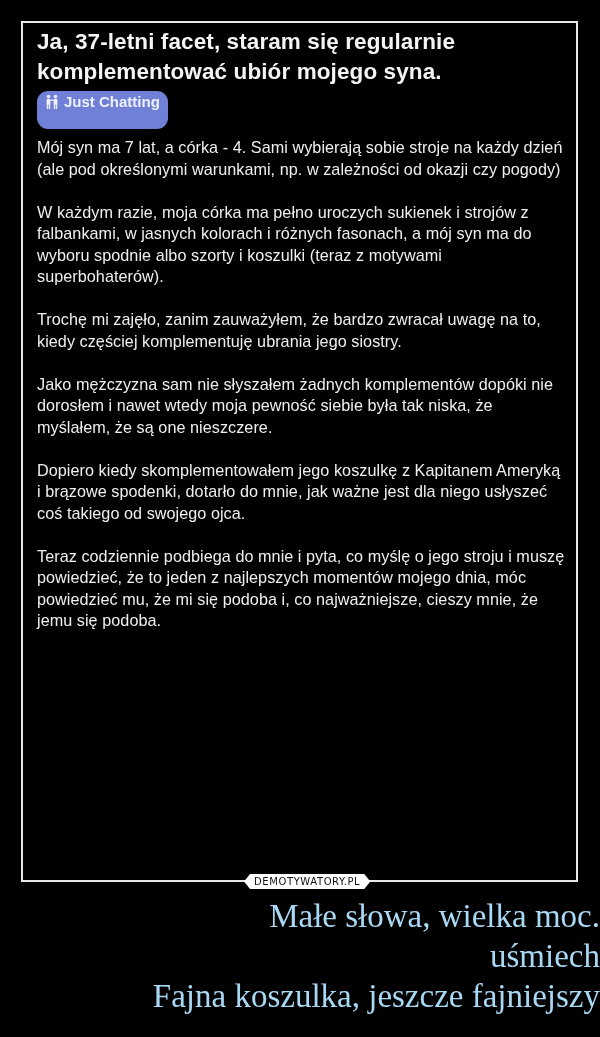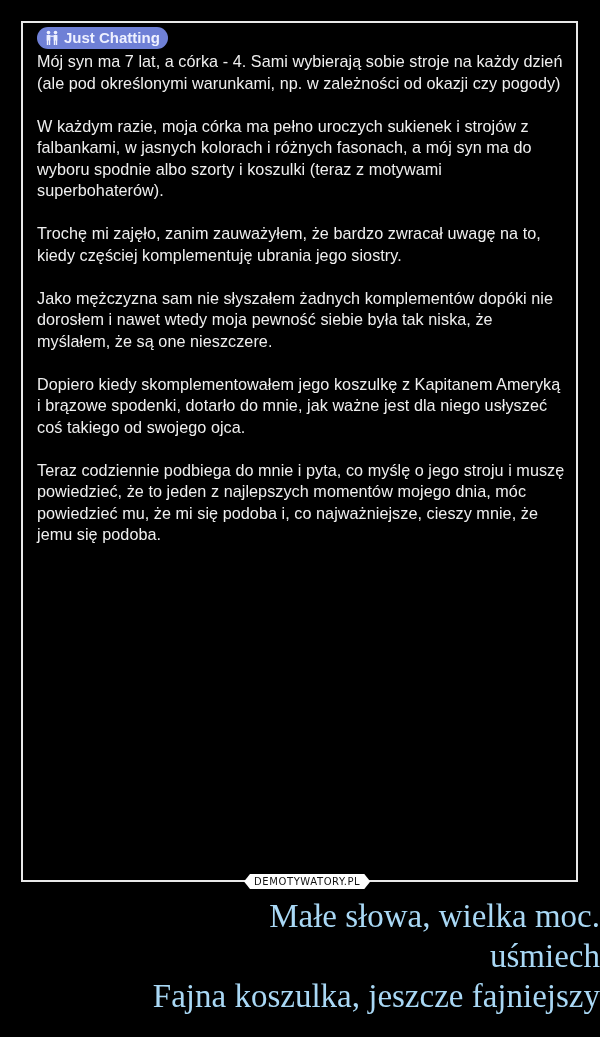--- a/index.html
+++ b/index.html
@@ -39,36 +39,36 @@
       color: #f4f4f4;
       margin: 0;
       padding-top: 4px;
       letter-spacing: 0.1px;
     }
     .flair {
       display: inline-flex;
       align-items: center;
       margin-top: 4px;
       height: 22px;
-      padding: 0 8px 0 7px;
+      padding: 0 8px 16px 7px;
       border-radius: 11px;
       background: #6f80d6;
       color: #eef0ff;
       font-weight: bold;
       font-size: 15px;
       line-height: 22px;
     }
     .flair .icon {
       display: inline-block;
       width: 16px;
       height: 16px;
       margin-right: 4px;
     }
     .body-text {
-      margin-top: 1px;
+      margin-top: 8px;
     }
     .para {
       font-size: 16.2px;
       line-height: 21.5px;
       color: #efefef;
       margin: 0 0 21.5px 0;
       letter-spacing: 0.05px;
     }
     .para:last-child { margin-bottom: 0; }
     .watermark {
@@ -97,20 +97,24 @@
       line-height: 40px;
       color: #a9d8f5;
     }
     .caption div { white-space: nowrap; }
   </style>
 </head>
 <body>
 
 <div class="frame">
   <div class="post">
+    <h1 class="post-title">
+      <span>Ja, 37-letni facet, staram się regularnie</span><br>
+      <span>komplementować ubiór mojego syna.</span>
+    </h1>
     <div class="flair">
       <span class="icon">
         <svg width="16" height="16" viewBox="0 0 16 16">
           <circle cx="4.5" cy="2.6" r="1.8" fill="#eef0ff"></circle>
           <rect x="2.6" y="5" width="3.8" height="5.5" rx="0.6" fill="#eef0ff"></rect>
           <rect x="2.8" y="10" width="1.4" height="5" fill="#eef0ff"></rect>
           <rect x="4.8" y="10" width="1.4" height="5" fill="#eef0ff"></rect>
           <circle cx="11.5" cy="2.6" r="1.8" fill="#eef0ff"></circle>
           <rect x="9.6" y="5" width="3.8" height="5.5" rx="0.6" fill="#eef0ff"></rect>
           <rect x="9.8" y="10" width="1.4" height="5" fill="#eef0ff"></rect>

